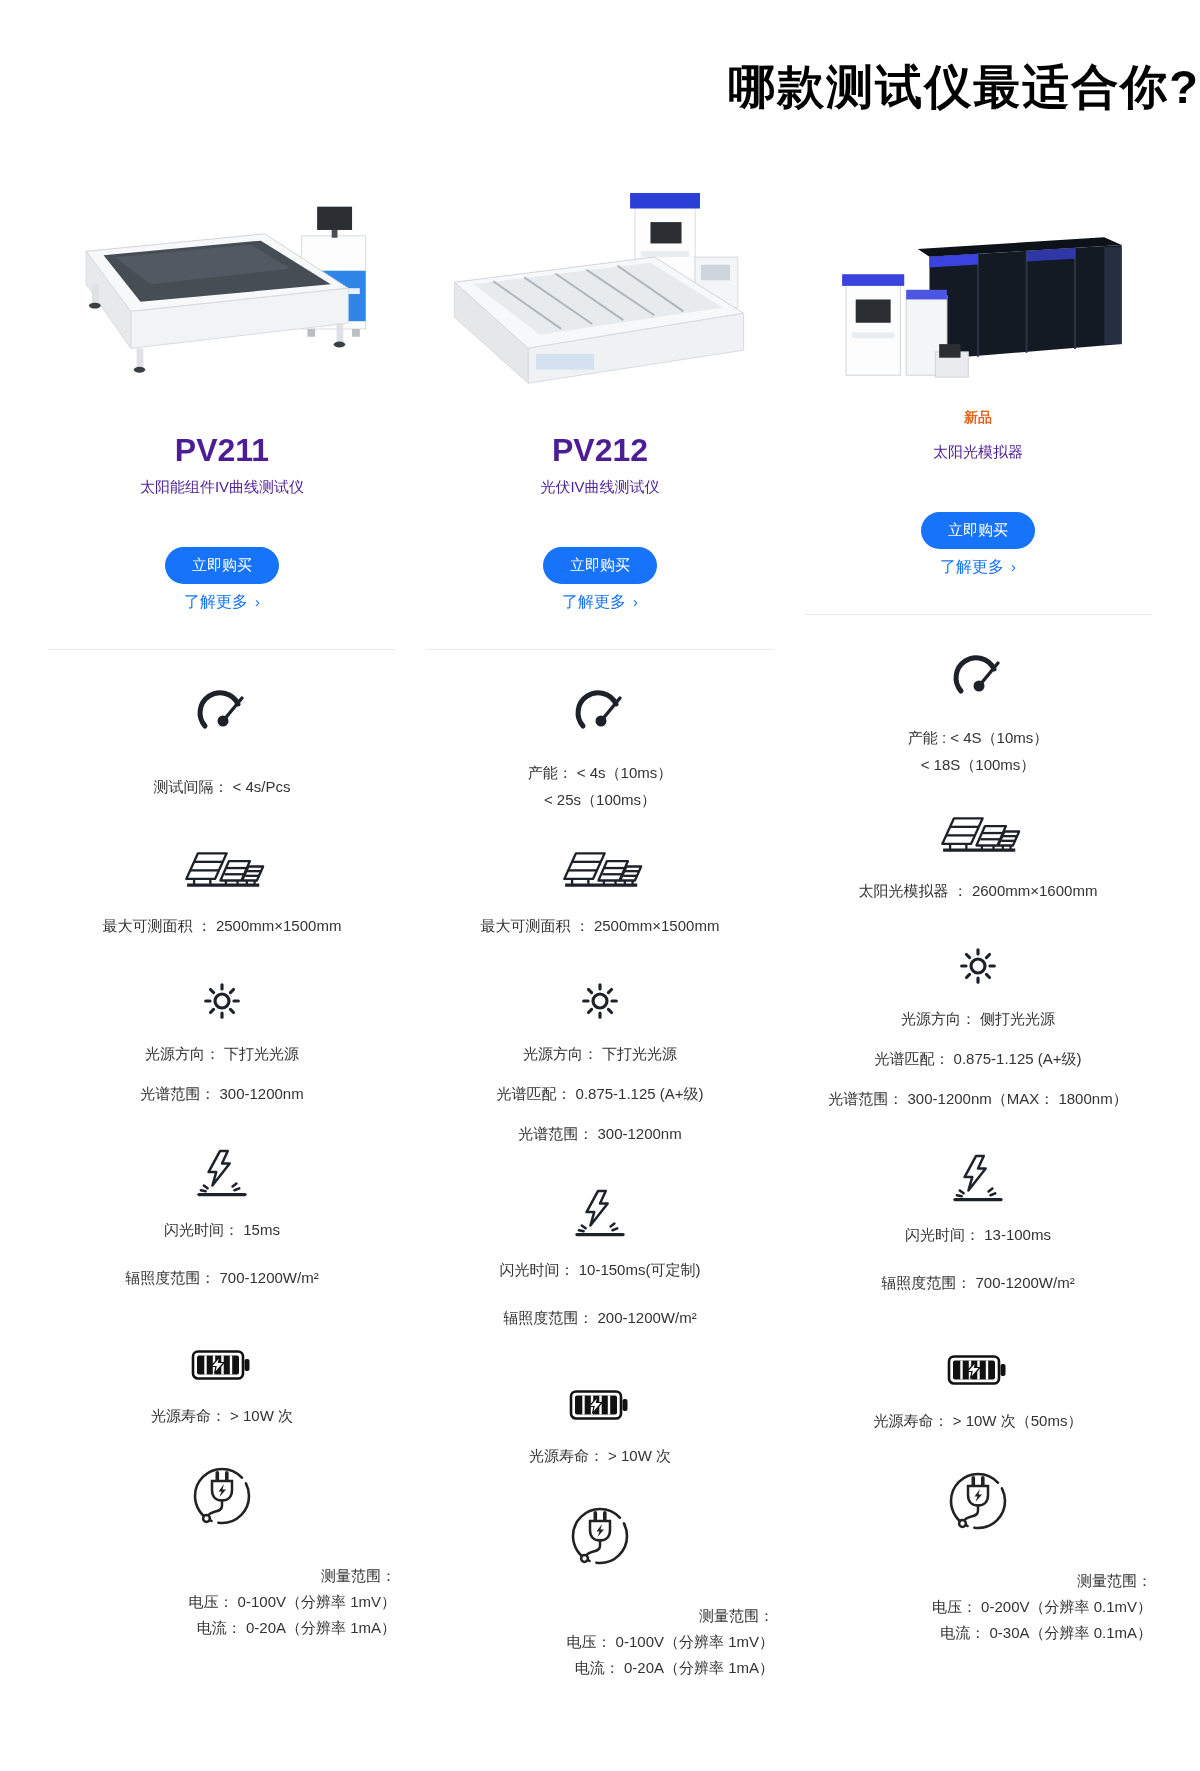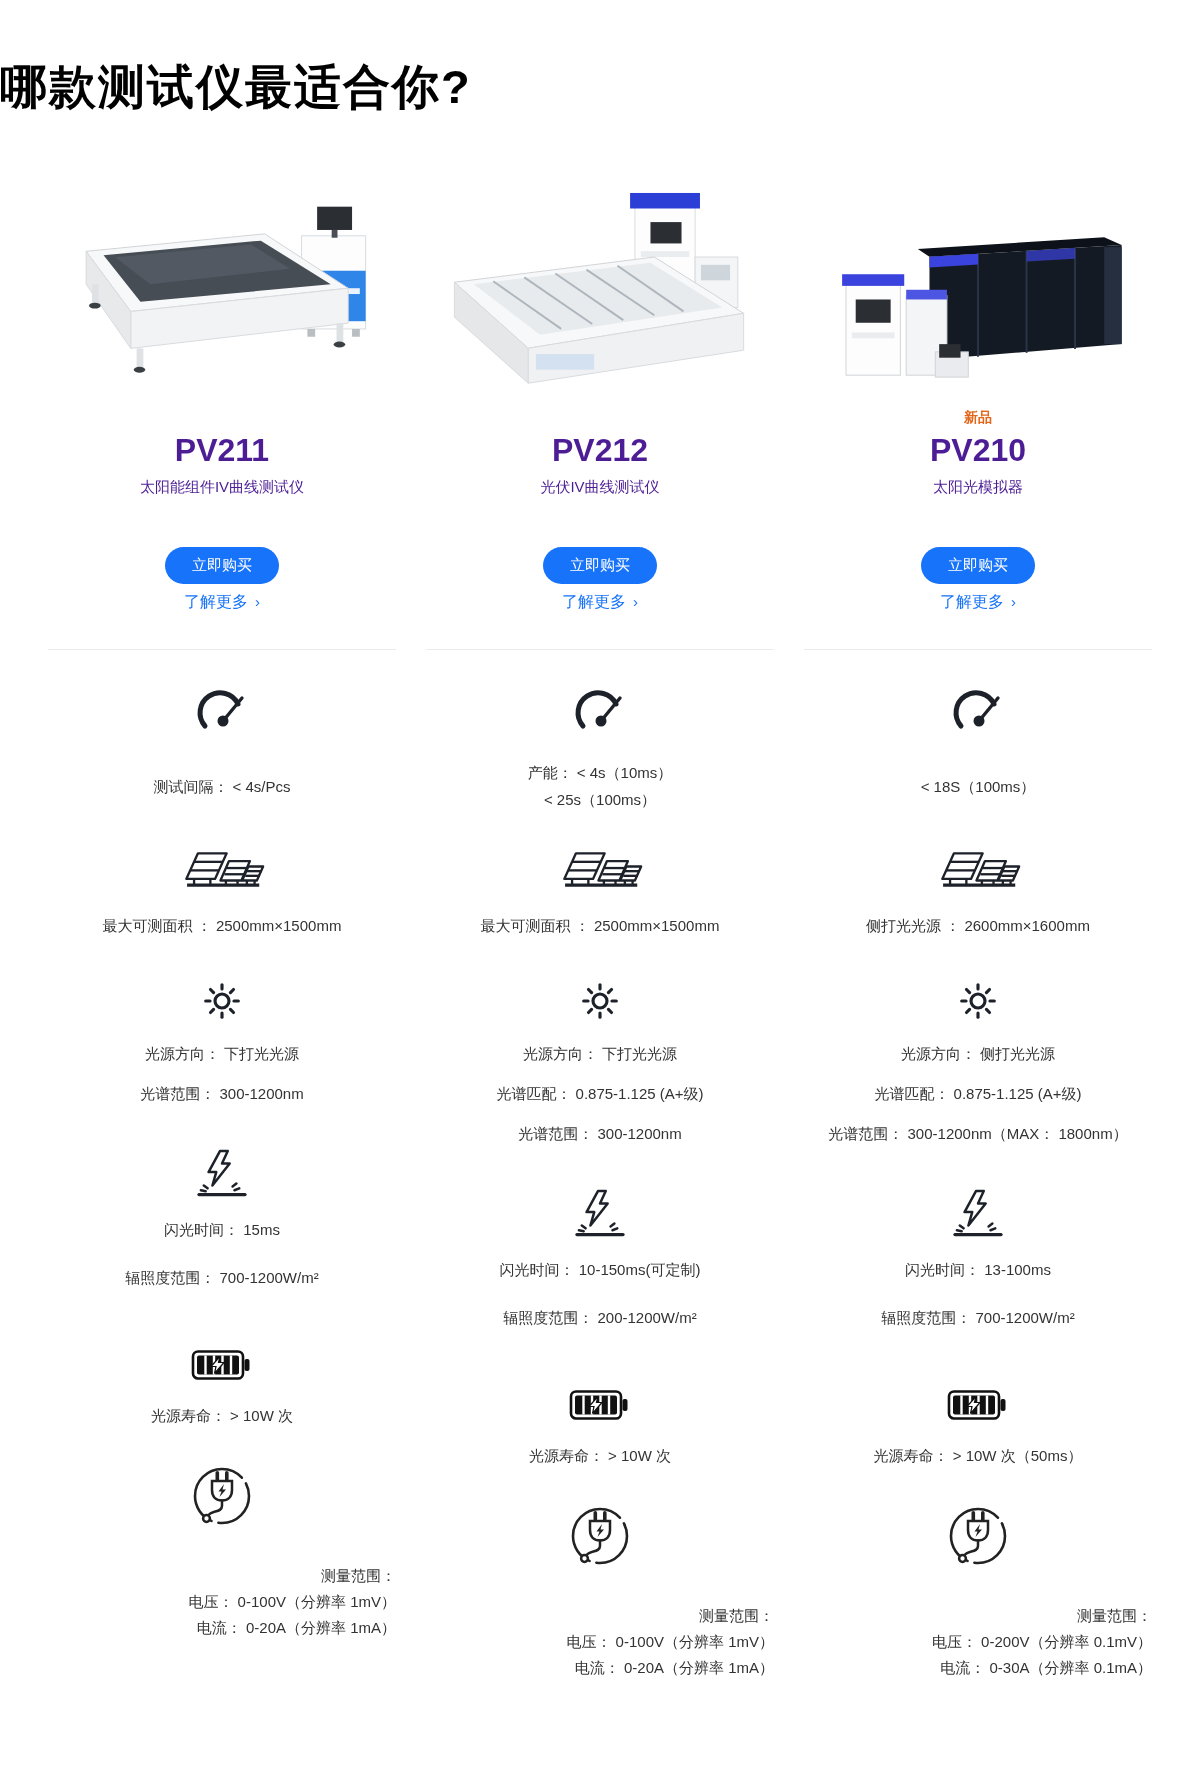--- a/index.html
+++ b/index.html
@@ -2,21 +2,21 @@
 <html><head>
 <meta charset="utf-8">
 <style>
   * { margin:0; padding:0; box-sizing:border-box; }
   html,body { background:#fff; }
   body {
     width:1200px; height:1771px; margin:0 auto; overflow:hidden;
     font-family:"Liberation Sans","DejaVu Sans",sans-serif; color:#333;
   }
   .page-title {
-    padding-top:56px; text-align:left;
+    padding-top:56px; text-align:right;
     font-size:47px; font-weight:900; color:#000; letter-spacing:2px;
   }
   .grid {
     display:grid; grid-template-columns:repeat(3,348px);
     justify-content:center; column-gap:30px; padding-top:0;
   }
   .col { text-align:center; }
   .img-box {
     height:214px; margin-top:62px;
     display:flex; align-items:flex-end; justify-content:center;
@@ -328,42 +328,42 @@
         <rect x="30" y="40" width="64" height="12" fill="#3a43dd"></rect>
         <rect x="44" y="66" width="36" height="24" fill="#2b2f34"></rect>
         <rect x="40" y="100" width="44" height="6" fill="#e9edf0"></rect>
         <rect x="96" y="62" width="42" height="82" fill="#f4f5f6" stroke="#cfd3d6"></rect>
         <rect x="96" y="56" width="42" height="10" fill="#4d56e2"></rect>
         <rect x="126" y="120" width="34" height="26" fill="#e9ebee" stroke="#cfd3d6"></rect>
         <rect x="130" y="112" width="22" height="14" fill="#2b2f34"></rect>
       </svg>
     </div>
     <div class="badge-row">新品</div>
-    <h2 class="pname">PV210</h2>
     <div class="psub">太阳光模拟器</div>
     <button class="buy">立即购买</button>
     <a class="more"><span>了解更多</span><span class="chev">›</span></a>
     <hr class="divider">
 
     <div class="spec-ic ic-speed">
         <svg width="54" height="46" viewBox="0 0 54 46">
           <use href="#ic-speed-g"></use>
         </svg>
       </div>
     <div class="spec-tx tx-speed">
+      <p>产能 : &lt; 4S（10ms）</p>
       <p>&lt; 18S（100ms）</p>
     </div>
 
     <div class="spec-ic ic-panel">
         <svg width="90" height="47" viewBox="0 0 116 60">
           <use href="#ic-panel-g"></use>
         </svg>
       </div>
     <div class="spec-tx tx-panel">
-      <p>侧打光光源 ： 2600mm×1600mm</p>
+      <p>太阳光模拟器 ： 2600mm×1600mm</p>
     </div>
 
     <div class="spec-ic ic-sun">
         <svg width="46" height="46" viewBox="0 0 48 48">
           <use href="#ic-sun-g"></use>
         </svg>
       </div>
     <div class="spec-tx tx-sun">
       <p>光源方向： 侧打光光源</p>
       <p>光谱匹配： 0.875-1.125 (A+级)</p>

